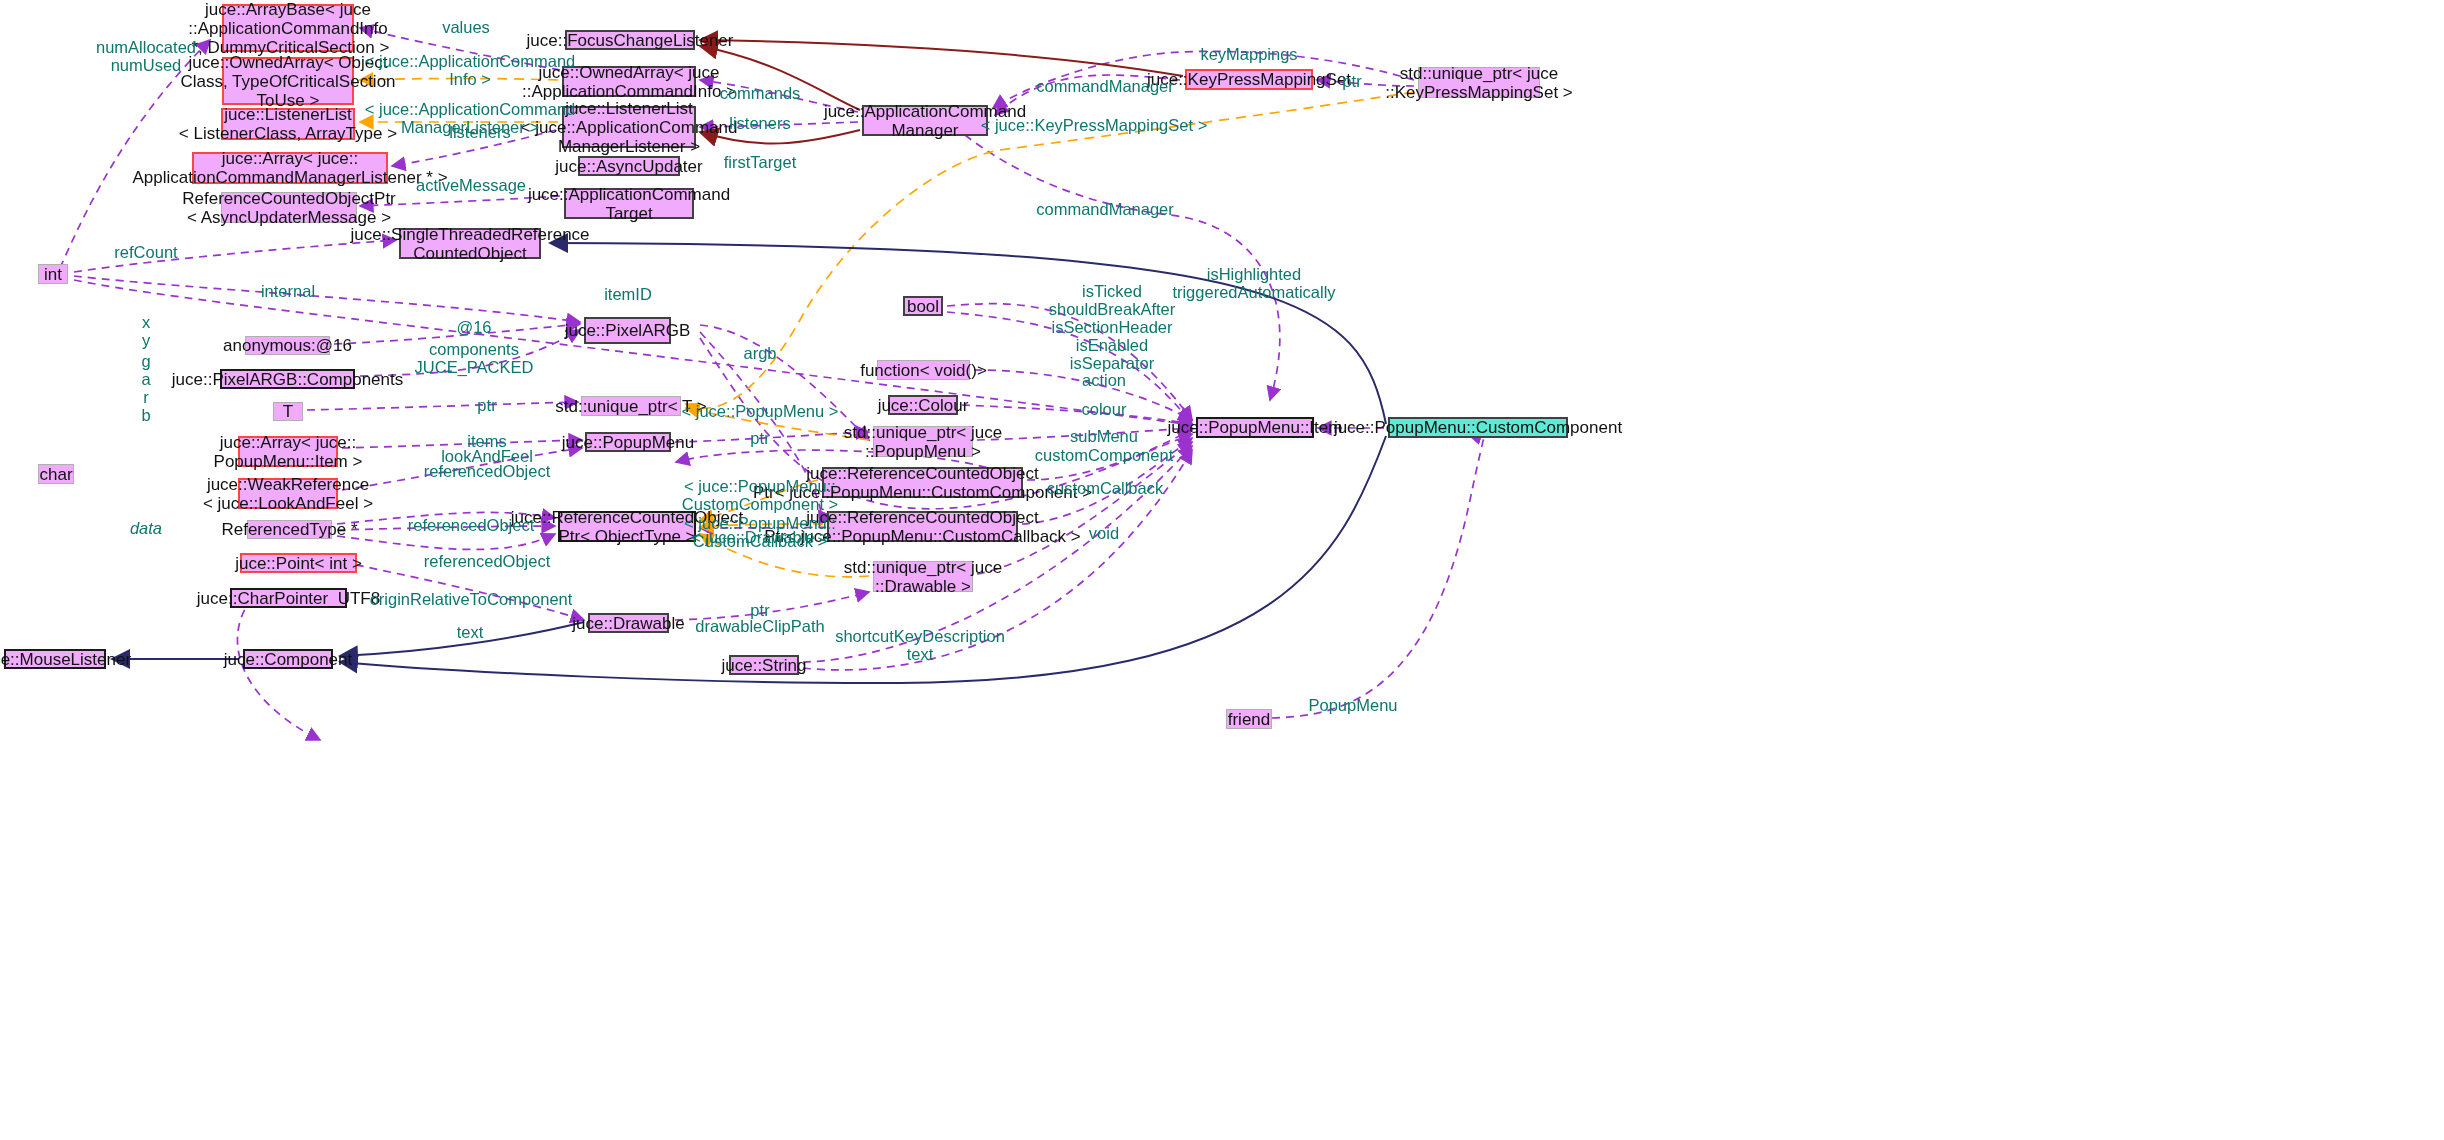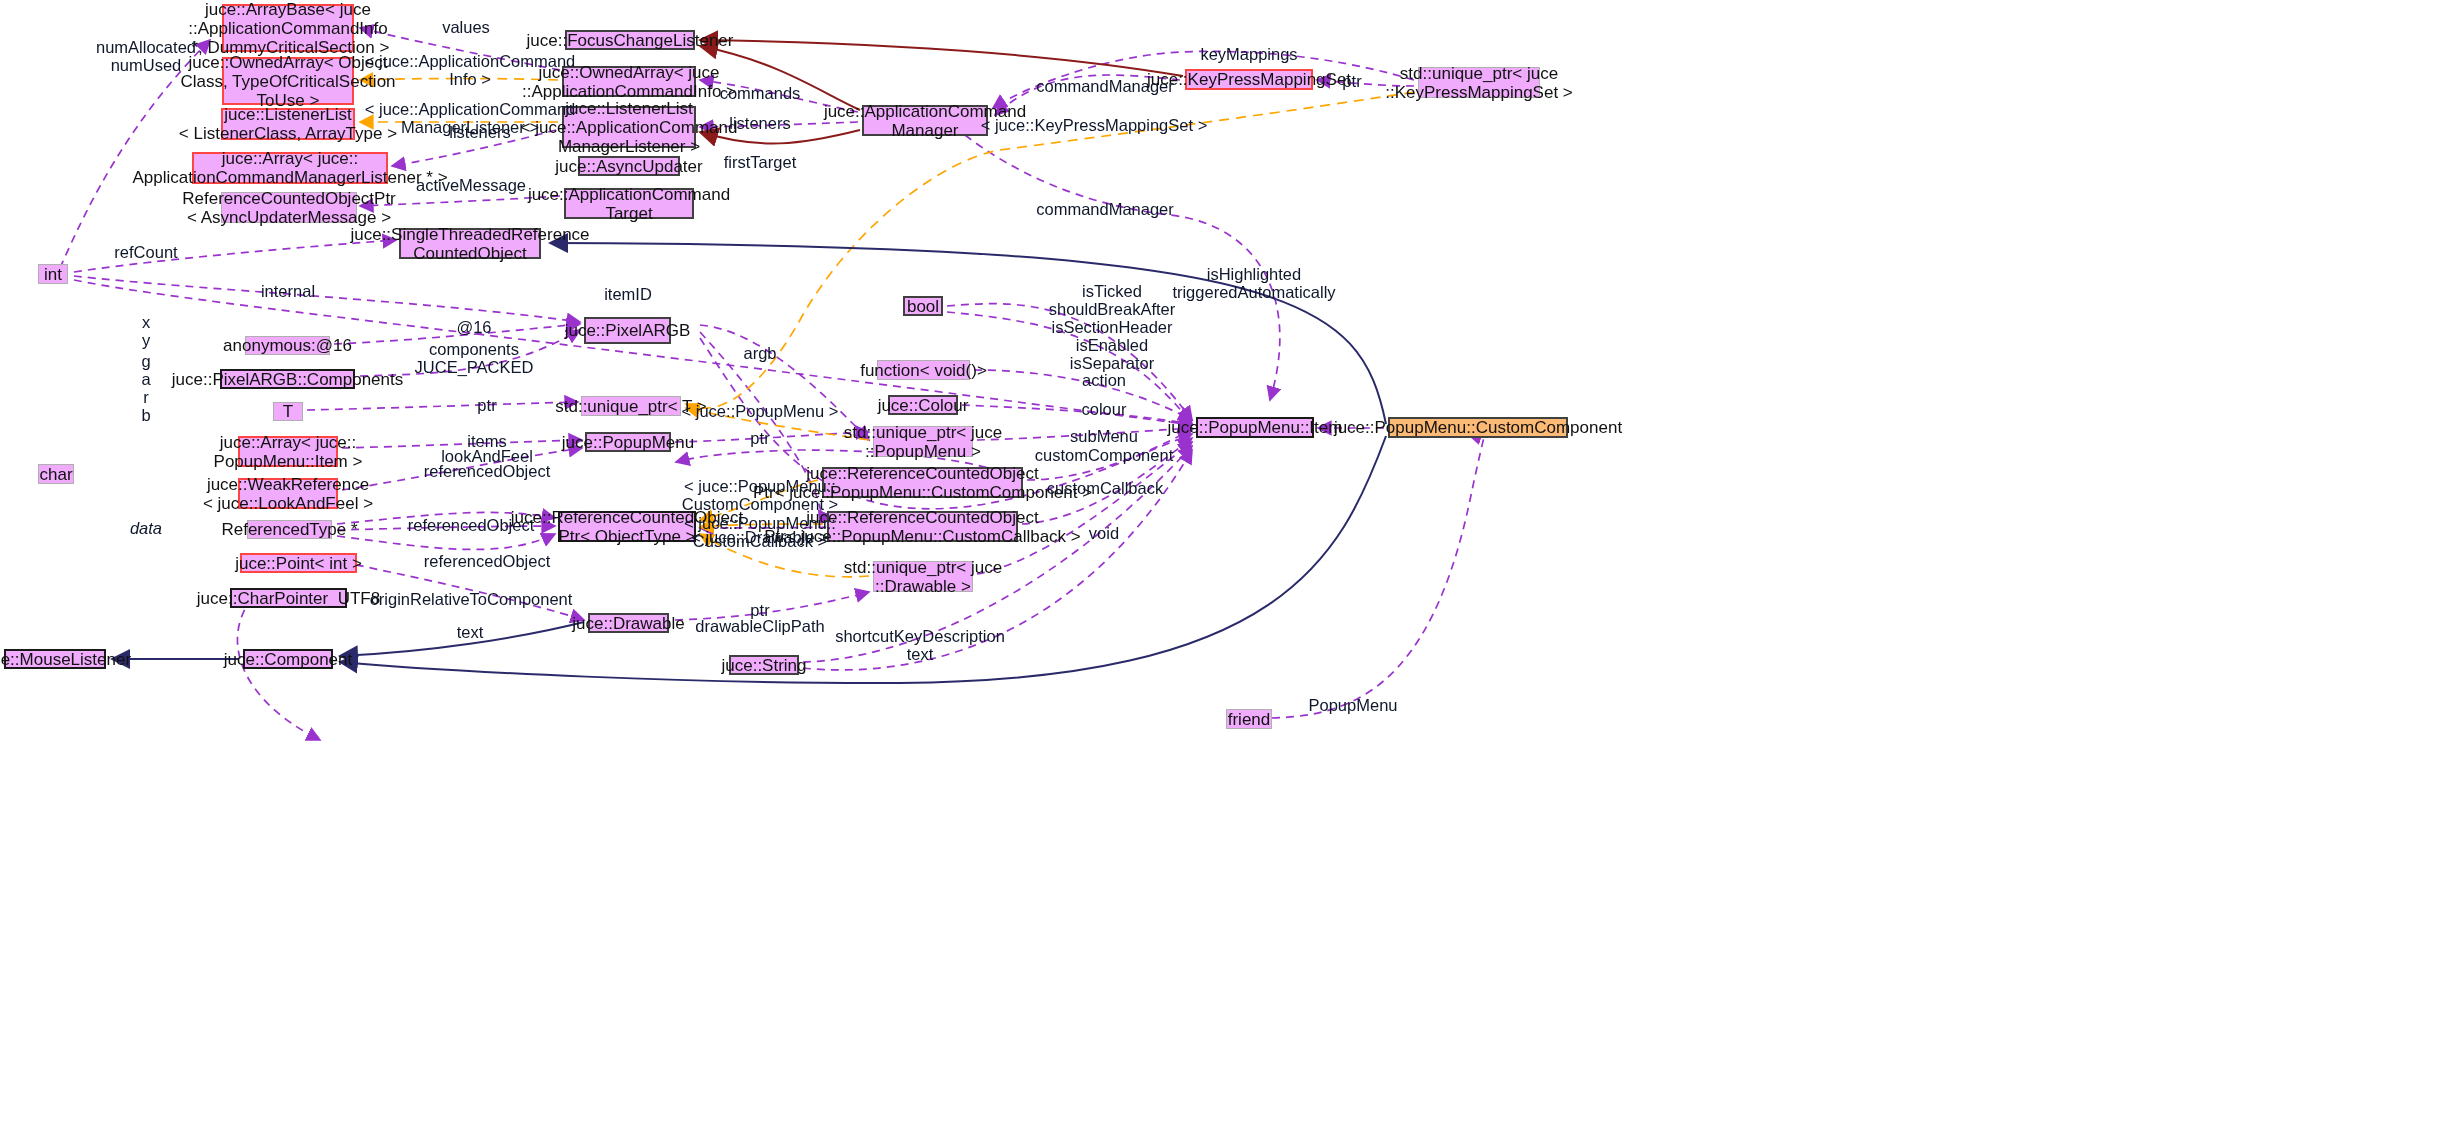--- a/index.html
+++ b/index.html
@@ -22,27 +22,27 @@
     line-height:19px;
     white-space:pre;
     padding:2px 6px;
     z-index:5;
   }
   
   .f-red   {border:2px solid #ff4444;}
   .f-dark  {border:2px solid #404040;}
   .f-grey  {border:1.5px solid #b0b0b0;}
   .f-black {border:2px solid #1a1a1a;}
-  .f-focus {border:2px solid #404040;background:#fdba74;}
+  .f-focus {border:2px solid #404040;background:#5eead4;}
 
   .elabel{
     position:absolute;
     font-size:16.5px;
     line-height:18px;
-    color:#0f172a;
+    color:#0f766e;
     text-align:center;
     white-space:pre;
     z-index:6;
     transform:translateX(-50%);
   }
 </style>
 </head>
 <body>
 
 <div id="diagram">

